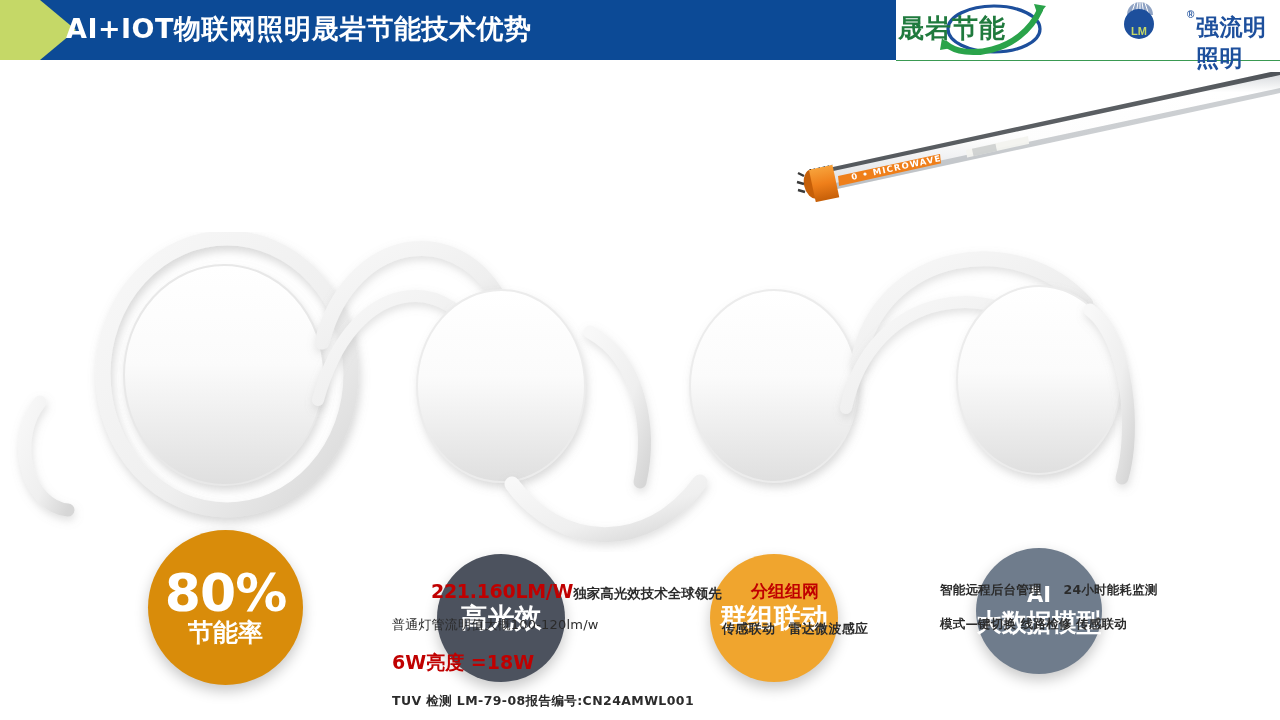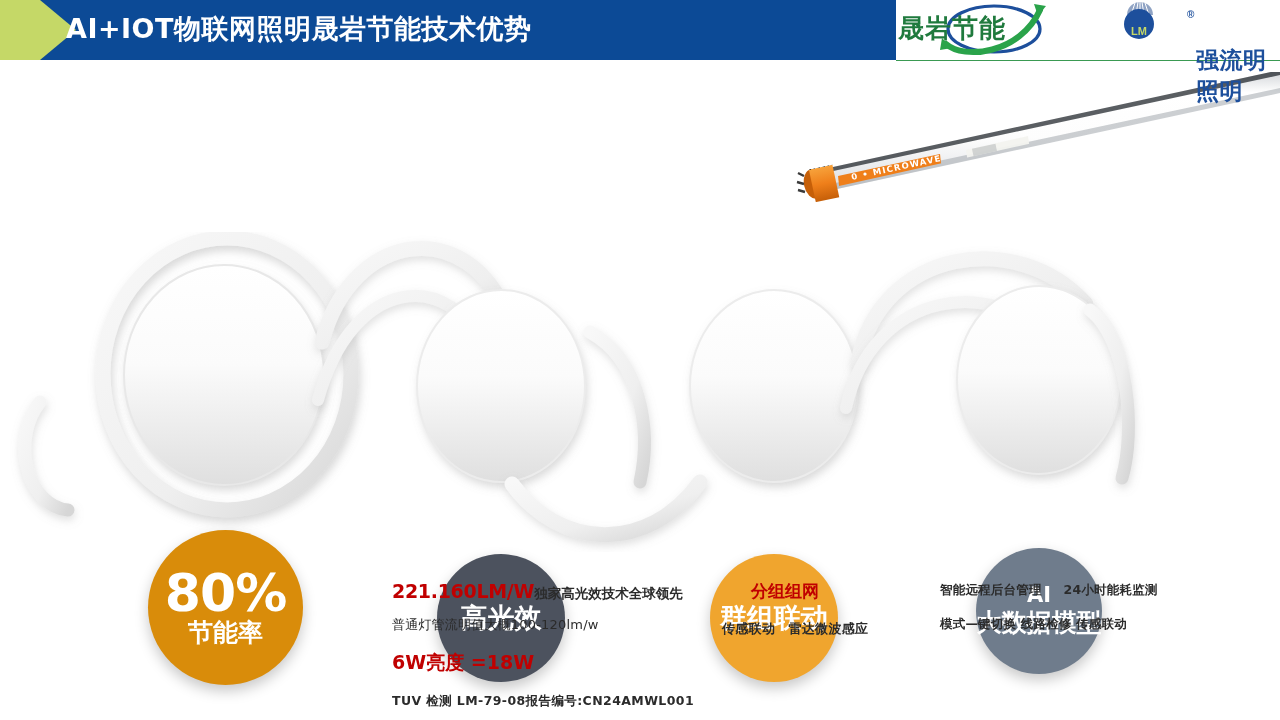--- a/index.html
+++ b/index.html
@@ -51,21 +51,21 @@
     box-sizing:border-box;z-index:4;
   }
   .logo-fan{position:absolute;left:231px;top:1px;width:26px;height:14px;z-index:2;}
   .logo-reg{
     position:absolute;left:291px;top:9px;font-size:10px;color:#1d4f9c;
     font-weight:bold;z-index:4;
   }
   .logo-cn2{
     position:absolute;left:300px;top:12px;font-size:23px;font-weight:bold;
     color:#1d4f9c;letter-spacing:.5px;
-    font-family:"DejaVu Sans","Liberation Sans",sans-serif;z-index:3;margin-top:33px;
+    font-family:"DejaVu Sans","Liberation Sans",sans-serif;z-index:3;
   }
 
   
   .tube-wrap{position:absolute;left:760px;top:72px;width:520px;height:130px;}
   
   .ribbon{position:absolute;left:0px;top:232px;width:1280px;height:320px;}
   .ribbon-svg{position:absolute;left:0;top:0;}
 
   .node{position:absolute;border-radius:50%;display:flex;flex-direction:column;
         align-items:center;justify-content:center;color:#fff;
@@ -88,21 +88,21 @@
   .t-line{white-space:nowrap;}
 
   #col0{left:112px;top:588px;width:260px;}
   #col0 .l1{font-size:14px;font-weight:bold;letter-spacing:.3px;}
   #col0 .l1 .red{font-size:20px;}
   #col0 .l2{font-size:13px;font-weight:bold;margin-top:17px;padding-left:38px;}
   #col0 .l2 .red{font-size:20px;}
 
   #col1{left:392px;top:580px;width:330px;}
   #col1 .l1{font-size:13.5px;font-weight:bold;}
-  #col1 .l1 .red{font-size:19px;letter-spacing:-.3px;}
+  #col1 .l1 .red{font-size:19px;letter-spacing:-.3px;margin-left:39px;}
   #col1 .l2{font-size:13px;font-weight:normal;margin-top:13px;letter-spacing:.2px;}
   #col1 .l3{font-size:19px;font-weight:bold;margin-top:16px;}
   #col1 .l4{font-size:12.5px;font-weight:bold;margin-top:17px;letter-spacing:.4px;}
 
   #col2{left:751px;top:580px;width:200px;}
   #col2 .l1{font-size:17px;font-weight:bold;}
   #col2 .l2{font-size:13px;font-weight:bold;margin-top:17px;margin-left:-29px;letter-spacing:.3px;}
 
   #col3{left:940px;top:582px;width:270px;}
   #col3 .l1{font-size:12.5px;font-weight:bold;letter-spacing:.2px;}

